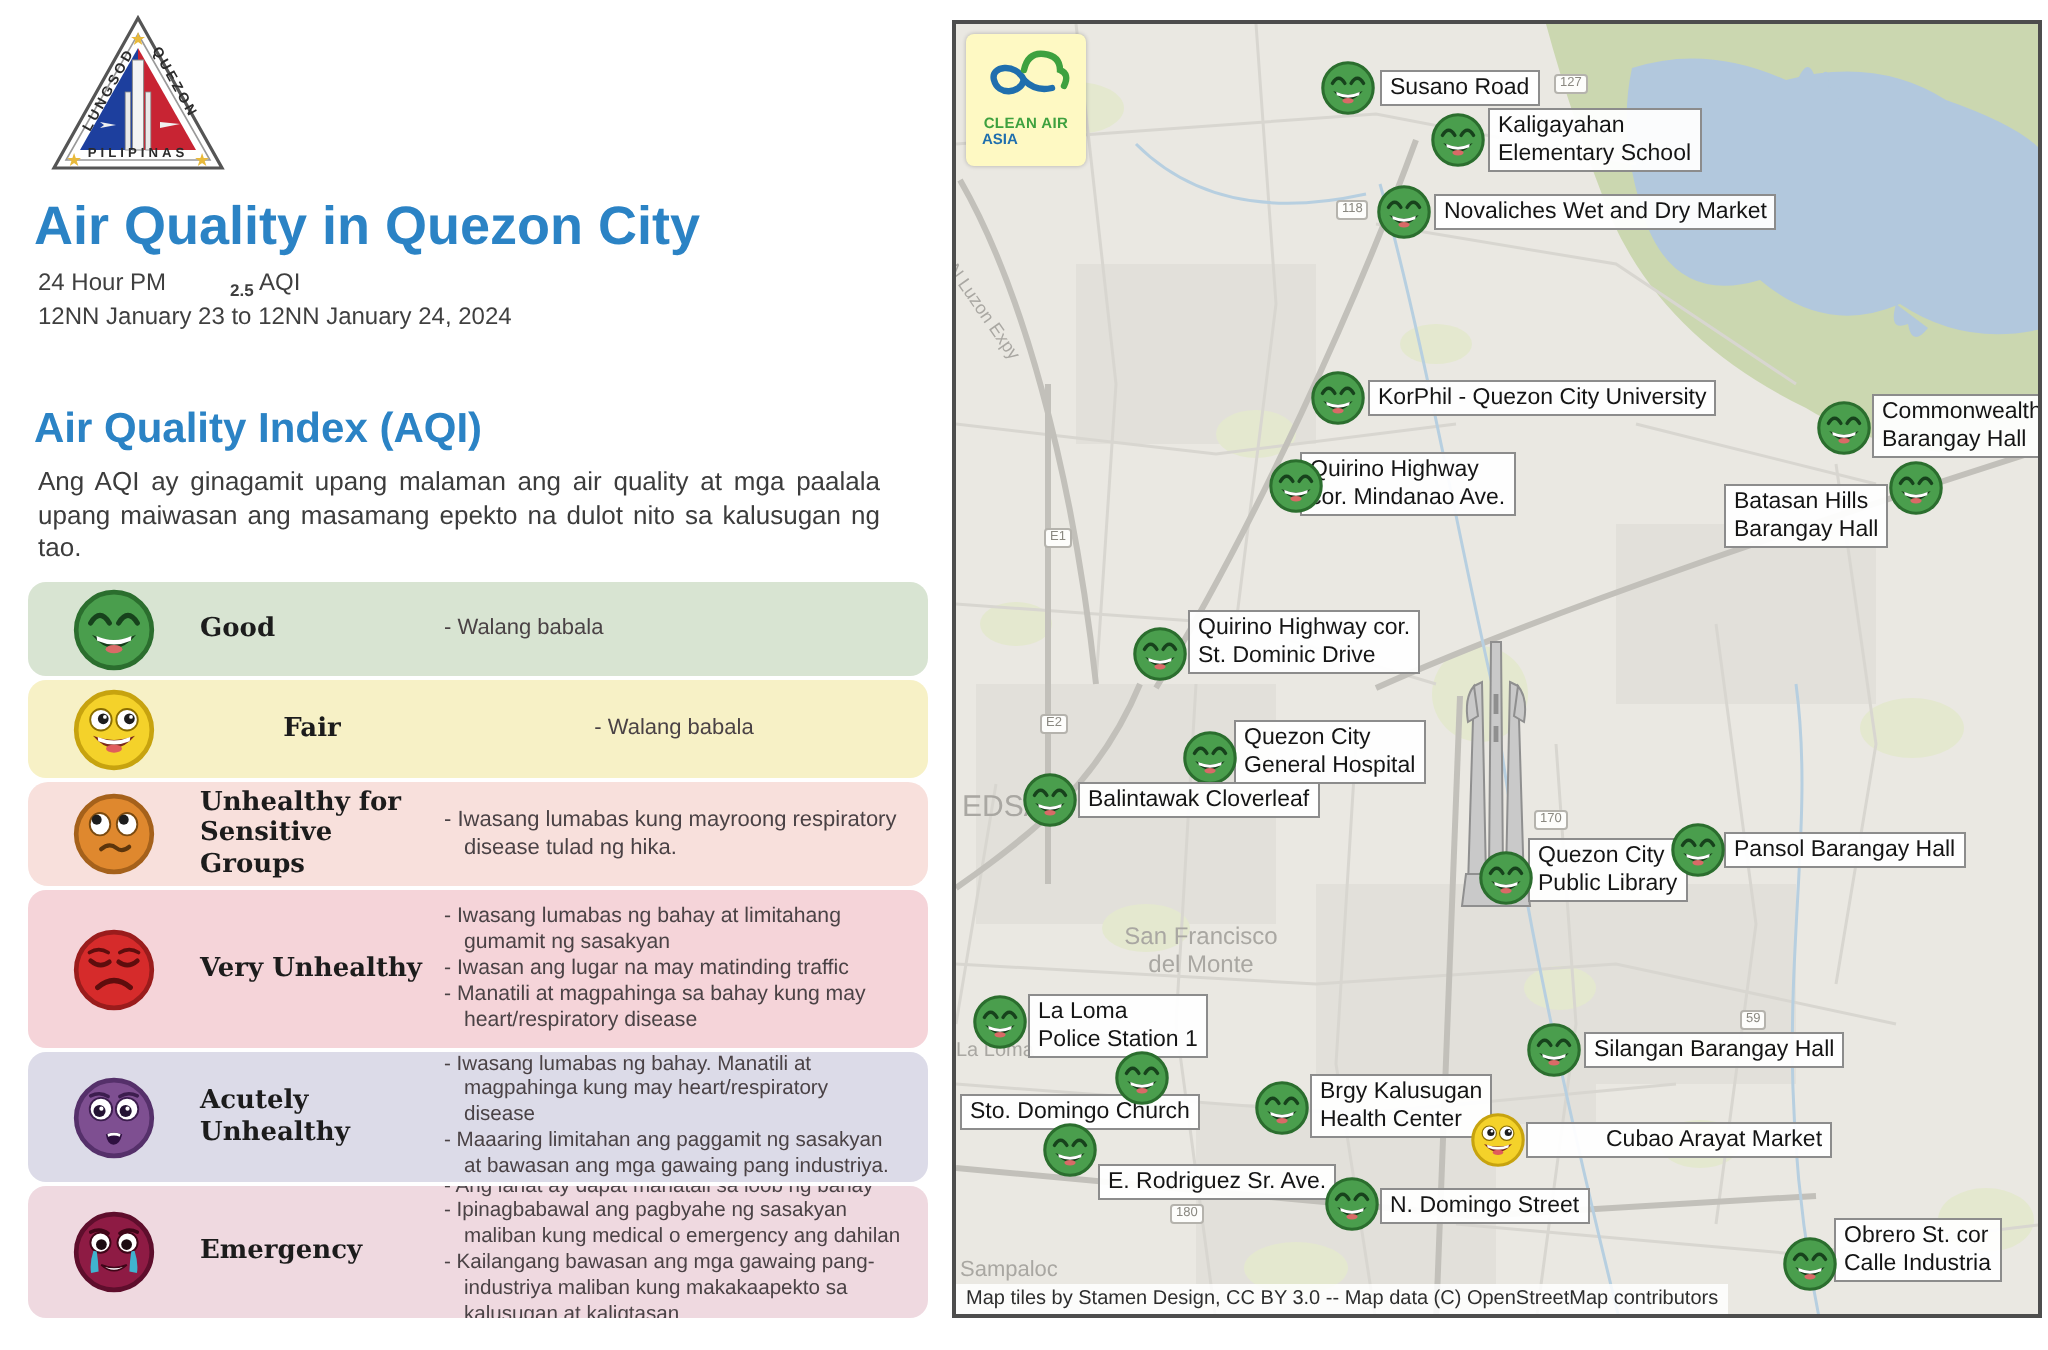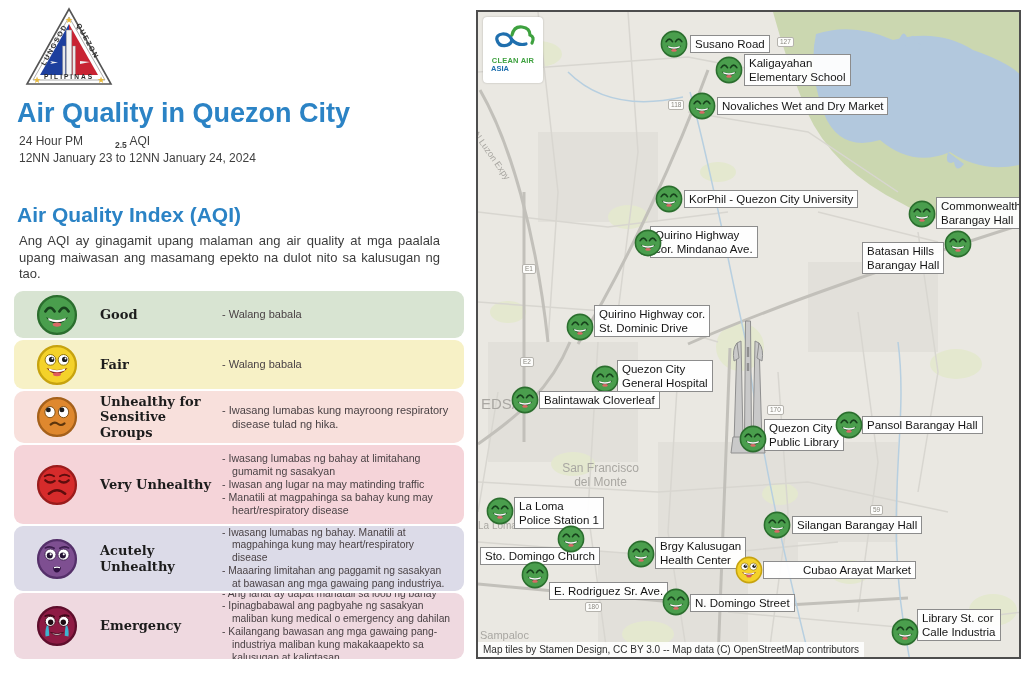--- a/index.html
+++ b/index.html
@@ -34,21 +34,21 @@
   .legend-advice { flex:1; margin-left:10px; font-size:11px; color:#4a4245; line-height:1.28; }
   .legend-row:nth-child(4) .legend-advice { font-size:10.6px; line-height:1.24; }
   .legend-row:nth-child(5) .legend-advice,
   .legend-row:nth-child(6) .legend-advice { font-size:10.3px; line-height:1.24; }
   .bullet { padding-left:10px; text-indent:-10px; }
 
   .map { position:absolute; left:476px; top:10px; width:545px; height:649px;
          border:2px solid #4d4d4d; background:#eae8e2; overflow:hidden; }
   .map-bg { position:absolute; left:0; top:0; }
 
-  .caa-box { position:absolute; left:5px; top:5px; width:60px; height:66px; background:#ffffff;
+  .caa-box { position:absolute; left:5px; top:5px; width:60px; height:66px; background:#fef9c3;
              border-radius:4px; box-shadow:0 0 2px rgba(0,0,0,.25); text-align:center; padding-top:2px; }
   .caa-text1 { font-size:7.5px; font-weight:bold; color:#3ea13f; letter-spacing:.2px; line-height:1.1; }
   .caa-text2 { font-size:7.5px; font-weight:bold; color:#1f6fae; text-align:left; padding-left:8px; line-height:1.1; }
 
   .monument { position:absolute; left:252px; top:305px; }
 
   .map-marker { position:absolute; width:28px; height:28px; }
   .map-label { position:absolute; background:rgba(255,255,255,.94); border:1px solid #8c8c8c;
                padding:1px 4px; font-size:11.5px; color:#151515; line-height:1.22; }
   .map-label div { white-space:nowrap; }
@@ -102,21 +102,21 @@
      <path d="M8.5 20 Q18 31.5 27.5 20 Q18 24.5 8.5 20 Z" fill="#163c1a"></path>
      <path d="M10.5 20.6 Q18 24 25.5 20.6 L25.2 22.6 Q18 25.8 10.8 22.6 Z" fill="#ffffff"></path>
      <ellipse cx="18" cy="26.2" rx="3.6" ry="1.8" fill="#d96a67"></ellipse>
           </svg>
         </div>
         <div class="legend-level">Good</div>
         <div class="legend-advice">
           <div class="bullet">- Walang babala</div>
         </div>
       </div>
-      <div class="legend-row" style="background: rgb(247, 241, 198);">
+      <div class="legend-row" style="background: rgb(247, 241, 198); text-align: center;">
         <div class="legend-face">
           <svg width="42" height="42" viewBox="0 0 36 36">
             <circle cx="18" cy="18" r="16.2" fill="#f4d22a" stroke="#c7a30f" stroke-width="2"></circle>
             <circle cx="12.4" cy="13.6" r="4.6" fill="#fff" stroke="#8a6d00" stroke-width="0.8"></circle>
      <circle cx="23.6" cy="13.6" r="4.6" fill="#fff" stroke="#8a6d00" stroke-width="0.8"></circle>
      <circle cx="13.4" cy="13.2" r="2.3" fill="#1d1d1d"></circle>
             <circle cx="24.6" cy="13.2" r="2.3" fill="#1d1d1d"></circle>
      <circle cx="14.1" cy="12.4" r="0.8" fill="#fff"></circle>
             <circle cx="25.3" cy="12.4" r="0.8" fill="#fff"></circle>
      <path d="M9 20.5 Q18 31 27 20.5 Q18 24 9 20.5 Z" fill="#7c2a1c"></path>
@@ -538,21 +538,21 @@
       </div>
       <div class="map-marker" style="left: 184px; top: 576px;"><svg width="28" height="28" viewBox="0 0 36 36">
             <circle cx="18" cy="18" r="16.2" fill="#4a9e4d" stroke="#2b6e2e" stroke-width="2"></circle>
           <path d="M8 15 Q12 8.5 16 15" stroke="#17421c" stroke-width="2.2" fill="none" stroke-linecap="round"></path>
      <path d="M20 15 Q24 8.5 28 15" stroke="#17421c" stroke-width="2.2" fill="none" stroke-linecap="round"></path>
      <path d="M8.5 20 Q18 31.5 27.5 20 Q18 24.5 8.5 20 Z" fill="#163c1a"></path>
      <path d="M10.5 20.6 Q18 24 25.5 20.6 L25.2 22.6 Q18 25.8 10.8 22.6 Z" fill="#ffffff"></path>
      <ellipse cx="18" cy="26.2" rx="3.6" ry="1.8" fill="#d96a67"></ellipse>
         </svg></div>
       <div class="map-label" style="left: 439px; top: 597px;">
-        <div>Library St. cor</div>
+        <div>Obrero St. cor</div>
         <div>Calle Industria</div>
       </div>
       <div class="map-marker" style="left: 413px; top: 606px;"><svg width="28" height="28" viewBox="0 0 36 36">
             <circle cx="18" cy="18" r="16.2" fill="#4a9e4d" stroke="#2b6e2e" stroke-width="2"></circle>
           <path d="M8 15 Q12 8.5 16 15" stroke="#17421c" stroke-width="2.2" fill="none" stroke-linecap="round"></path>
      <path d="M20 15 Q24 8.5 28 15" stroke="#17421c" stroke-width="2.2" fill="none" stroke-linecap="round"></path>
      <path d="M8.5 20 Q18 31.5 27.5 20 Q18 24.5 8.5 20 Z" fill="#163c1a"></path>
      <path d="M10.5 20.6 Q18 24 25.5 20.6 L25.2 22.6 Q18 25.8 10.8 22.6 Z" fill="#ffffff"></path>
      <ellipse cx="18" cy="26.2" rx="3.6" ry="1.8" fill="#d96a67"></ellipse>
         </svg></div>

